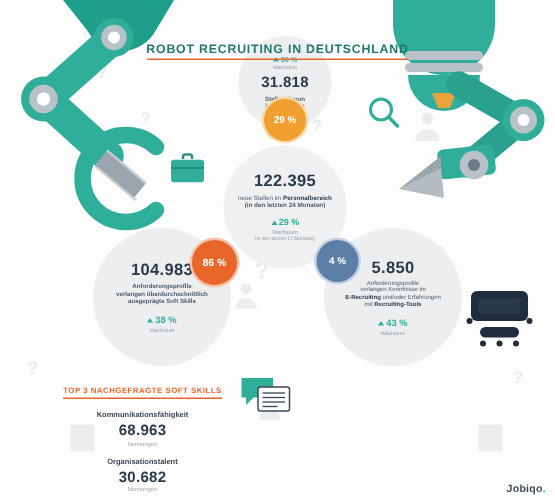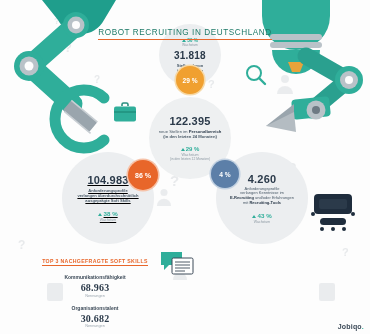--- a/index.html
+++ b/index.html
@@ -24,21 +24,21 @@
   
   #title-bar{
     position:absolute;left:0;right:0;top:4px;
     text-align:center;
     z-index:40;
   }
   #title-bar .title-text{
     display:inline-block;
     color:#1f7a68;
     font-size:8.2px;
-    font-weight:normal;
+    font-weight:bold;
     letter-spacing:.55px;
     border-bottom:1.4px solid #e8662a;
     padding-bottom:1.5px;
     margin-top:24px;
   }
   
   .circle{
     position:absolute;border-radius:50%;
     background:#eceef0;
     display:flex;flex-direction:column;
@@ -88,21 +88,21 @@
   }
   
   .list-col{position:absolute;text-align:center;z-index:20;}
   .list-head{
     font-size:5.2px;font-weight:bold;letter-spacing:.35px;
     display:inline-block;padding-bottom:1.2px;
   }
   .head-orange{color:#e8662a;border-bottom:1px solid #e8662a;}
   .head-navy{color:#2b3a4a;border-bottom:1px solid #2b3a4a;}
   .li-label{font-size:5px;font-weight:bold;color:#3c4a58;margin-top:7px;}
-  .li-value{font-size:10px;font-weight:bold;color:#2b3a4a;margin-top:2px;letter-spacing:.2px;font-family:Liberation Serif, serif;}
+  .li-value{font-size:10px;font-weight:bold;color:#2b3a4a;margin-top:2px;letter-spacing:.2px;}
   .li-unit{font-size:3.8px;color:#9aa5ae;margin-top:.5px;}
   
   #logo{
     position:absolute;right:6px;bottom:4px;
     font-size:7px;font-weight:bold;color:#3c4a58;
     letter-spacing:.2px;z-index:30;
   }
   #logo .dot{color:#2fae9a;}
   
   .faint{position:absolute;opacity:.16;z-index:5;}
@@ -237,36 +237,36 @@
       <span>neue Stellen im </span><b>Personalbereich</b>
     </div>
     <div class="stat-cap" style="font-size:4.2px;font-weight:bold;">(in den letzten 24 Monaten)</div>
     <div style="font-size:6px;margin-top:7px;">
       <span class="arrow-up"></span><span class="growth">29 %</span>
     </div>
     <div class="growth-sub" style="font-size:3.6px;margin-top:.5px;">Wachstum</div>
     <div class="growth-sub" style="font-size:3.3px;">(in den letzten 12 Monaten)</div>
   </div>
 
-  <div class="circle" style="left:62px;width:92px;top:152px;height:92px;text-decoration:underline;">
+  <div class="circle" style="left:62px;width:92px;top:152px;height:92px;">
     <div class="stat-big" style="font-size:11px;">104.983</div>
     <div class="stat-cap" style="font-size:4.1px;font-weight:bold;margin-top:2px;">Anforderungsprofile</div>
     <div class="stat-cap" style="font-size:4.1px;font-weight:bold;">verlangen überdurchschnittlich</div>
     <div class="stat-cap" style="font-size:4.1px;font-weight:bold;">ausgeprägte Soft Skills</div>
     <div style="font-size:6.2px;margin-top:7px;">
       <span class="arrow-up"></span><span class="growth">38 %</span>
     </div>
     <div class="growth-sub" style="font-size:3.5px;margin-top:.5px;">Wachstum</div>
   </div>
   <div class="badge badge-orange-dark" style="left:128px;top:160px;width:30px;height:30px;font-size:7px;">
     <span>86 %</span>
   </div>
 
   <div class="circle" style="left:216px;width:92px;top:152px;height:92px;">
-    <div class="stat-big" style="font-size:11px;">4.260</div>
+    <div class="stat-big" style="font-size:11px;">5.850</div>
     <div class="stat-cap" style="font-size:4px;margin-top:2px;">Anforderungsprofile</div>
     <div class="stat-cap" style="font-size:4px;">verlangen Kenntnisse im</div>
     <div class="stat-cap" style="font-size:4px;">
       <b>E-Recruiting</b><span> und/oder Erfahrungen</span>
     </div>
     <div class="stat-cap" style="font-size:4px;">
       <span>mit </span><b>Recruiting-Tools</b>
     </div>
     <div style="font-size:6.2px;margin-top:6px;">
       <span class="arrow-up"></span><span class="growth">43 %</span>

